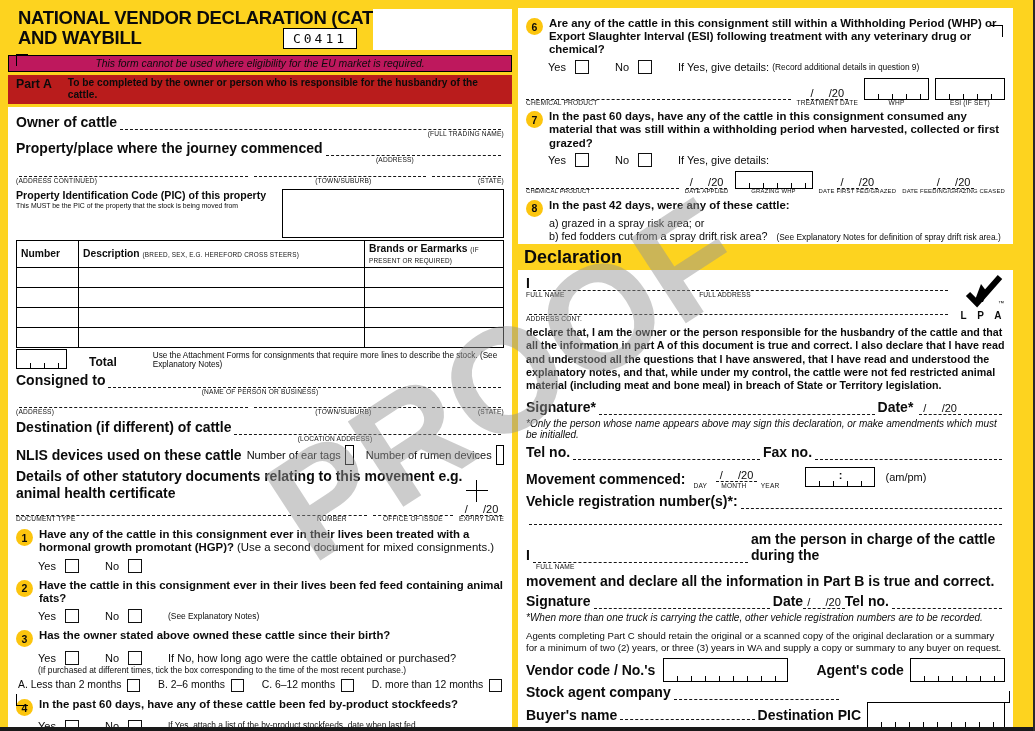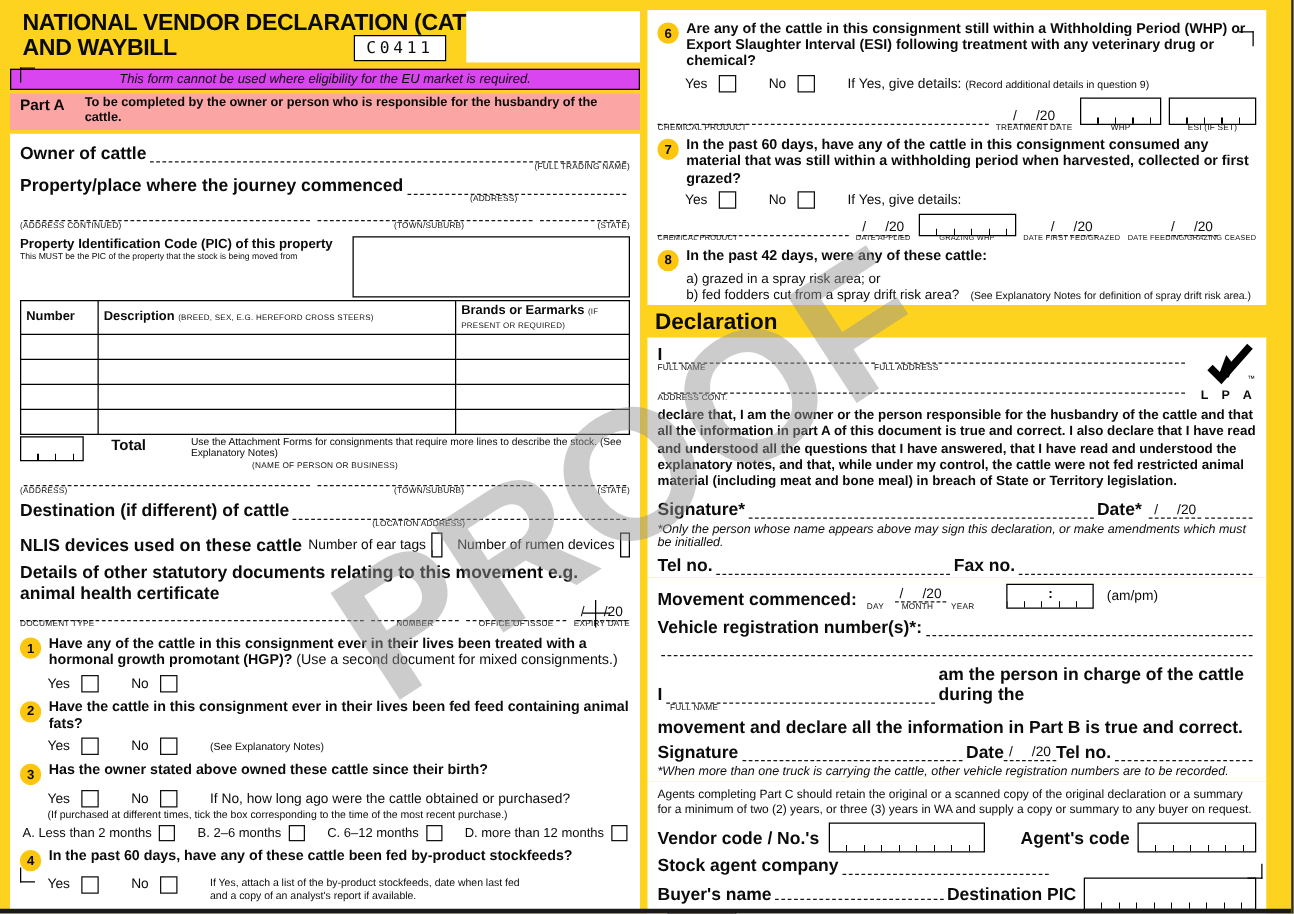--- a/index.html
+++ b/index.html
@@ -43,46 +43,46 @@
   .rightcol { position:absolute; left:518px; top:8px; width:495px; }
   .panel { background:#fff; }
 
   
   .hdr { position:relative; height:48px; }
   .hdr h1 { font-size:18.5px; line-height:1.06; letter-spacing:-.3px; font-weight:bold; padding-left:10px; padding-top:4px; }
   .serialbox { position:absolute; left:275px; top:24px; width:74px; height:21px; background:#fff; border:1.2px solid #000;
                display:flex; align-items:center; justify-content:center;
                font-family:"DejaVu Sans Mono", monospace; font-size:13px; letter-spacing:3px; }
   .blankbox { position:absolute; left:365px; top:5px; width:139px; height:41px; background:#fff; }
-  .eustrip { margin-top:3px; background:#d946ef; border:1.1px solid #000; height:17px;
+  .eustrip { margin-top:3px; background:#be185d; border:1.1px solid #000; height:17px;
              display:flex; align-items:center; justify-content:center;
              font-style:italic; font-size:10.4px; }
   .bar { display:flex; gap:16px; padding:2px 8px; align-items:flex-start; }
   .bar .plabel { font-weight:bold; font-size:12.3px; white-space:nowrap; }
   .bar .ptext  { font-weight:bold; font-size:10.2px; line-height:1.22; }
-  .parta-bar { margin-top:3px; background:#fca5a5; }
+  .parta-bar { margin-top:3px; background:#b91c1c; }
   .mainpanel { margin-top:3px; height:622px; padding:7px 8px 4px 8px; overflow:hidden; }
 
   .subrow { display:flex; font-size:6.6px; line-height:1; margin-top:1px; }
   .sec { margin-top:3px; }
 
   
   .pic-row { display:flex; margin-top:4px; }
   .pic-left { width:262px; }
   .pic-left .lbl { font-size:10.6px; }
   .pic-note { font-size:6.9px; margin-top:1px; }
   .pic-box { flex:1; margin-left:4px; height:49px; border:1.3px solid #000; background:#fff; }
 
   
   table.cattle { width:100%; border-collapse:collapse; table-layout:fixed; margin-top:2px; }
   table.cattle th, table.cattle td { border:1.2px solid #000; }
   table.cattle th { font-size:10.3px; text-align:left; padding:2px 4px; height:19px; }
   table.cattle th .sub { font-size:6.4px; font-weight:normal; }
   table.cattle td { height:20px; }
-  .totalrow { display:flex; align-items:flex-start; margin-top:1px; gap:22px; }
+  .totalrow { display:flex; align-items:flex-end; margin-top:1px; gap:22px; }
   .totalnote { font-size:8.2px; margin-left:14px; }
 
   
   .lq { margin-top:6px; }
   .lq .yn { margin-top:4px; }
   .optrow { display:flex; justify-content:space-between; align-items:center; font-size:10.4px; margin:4px 2px 0 2px; }
   .optrow .cb { width:13px; height:13px; }
   .smallnote { font-size:8.4px; line-height:1.2; }
 
   
@@ -213,20 +213,24 @@
               <td></td>
             </tr>
       </tbody>
         </table>
       <div class="totalrow">
         <span class="comb w60 h20"></span>
         <span class="lbl" style="font-size:12px">Total</span>
         <span class="totalnote">Use the Attachment Forms for consignments that require more lines to describe the stock. (See Explanatory Notes)</span>
       </div>
 
+      <div class="row sec">
+        <span class="lbl">Consigned to</span>
+        <span class="wl"></span>
+      </div>
       <div class="subrow" style="justify-content:center">
         <span class="sub">(NAME OF PERSON OR BUSINESS)</span>
       </div>
 
       <div class="row sec">
         <span class="wl" style="flex:4"></span>
         <span class="wl" style="flex:3"></span>
         <span class="wl" style="flex:1.2"></span>
       </div>
       <div class="subrow">

